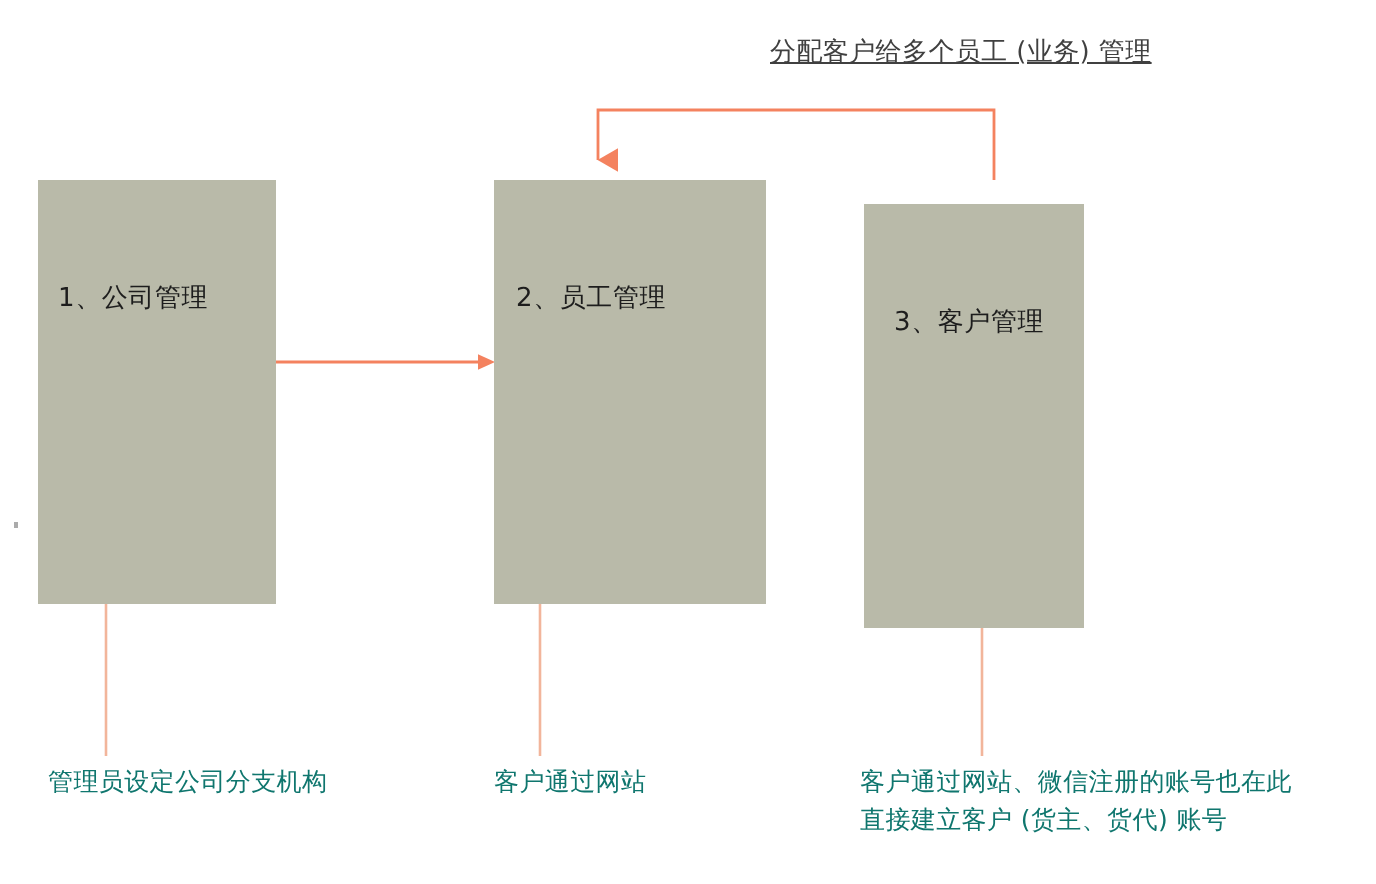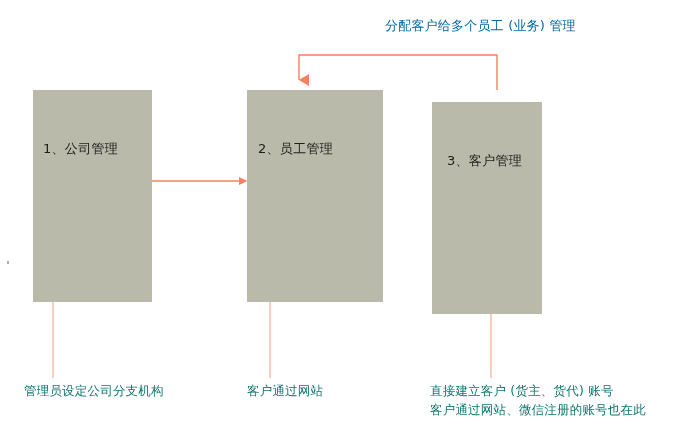--- a/index.html
+++ b/index.html
@@ -35,33 +35,34 @@
   .node-label {
     position: absolute;
     left: 0;
     width: 100%;
     text-align: left;
     font-size: 13px;
     color: #1d1d1d;
     letter-spacing: 0.3px;
     white-space: nowrap;
   }
-  #node-company { left: 33px; top: 90px; width: 119px; height: 212px; }
+  #node-company { left: 19px; top: 90px; width: 119px; height: 212px; }
   #node-employee { left: 247px; top: 90px; width: 136px; height: 212px; }
   #node-customer { left: 432px; top: 102px; width: 110px; height: 212px; }
   #node-company .node-label { top: 50px; padding-left: 10px; }
   #node-employee .node-label { top: 50px; padding-left: 11px; }
   #node-customer .node-label { top: 50px; padding-left: 15px; }
 
   .edge-label {
     position: absolute;
     font-size: 13px;
-    color: #0369a1;
+    color: #404040;
     white-space: nowrap;
     letter-spacing: 0.2px;
+    text-decoration: underline;
   }
   #top-edge-label { left: 385px; top: 17px; }
 
   .caption {
     position: absolute;
     font-size: 12.5px;
     color: #0f766e;
     line-height: 19px;
     white-space: nowrap;
     letter-spacing: 0.2px;
@@ -136,19 +137,19 @@
 
   <div class="caption" id="caption-company">
     <span class="caption-line">管理员设定公司分支机构</span>
   </div>
 
   <div class="caption" id="caption-employee">
     <span class="caption-line">客户通过网站</span>
   </div>
 
   <div class="caption" id="caption-customer">
+    <span class="caption-line">客户通过网站、微信注册的账号也在此</span>
     <span class="caption-line">直接建立客户 (货主、货代) 账号</span>
-    <span class="caption-line">客户通过网站、微信注册的账号也在此</span>
   </div>
 
   <div id="stray-mark"></div>
 
 </div>
 
 </body></html>

